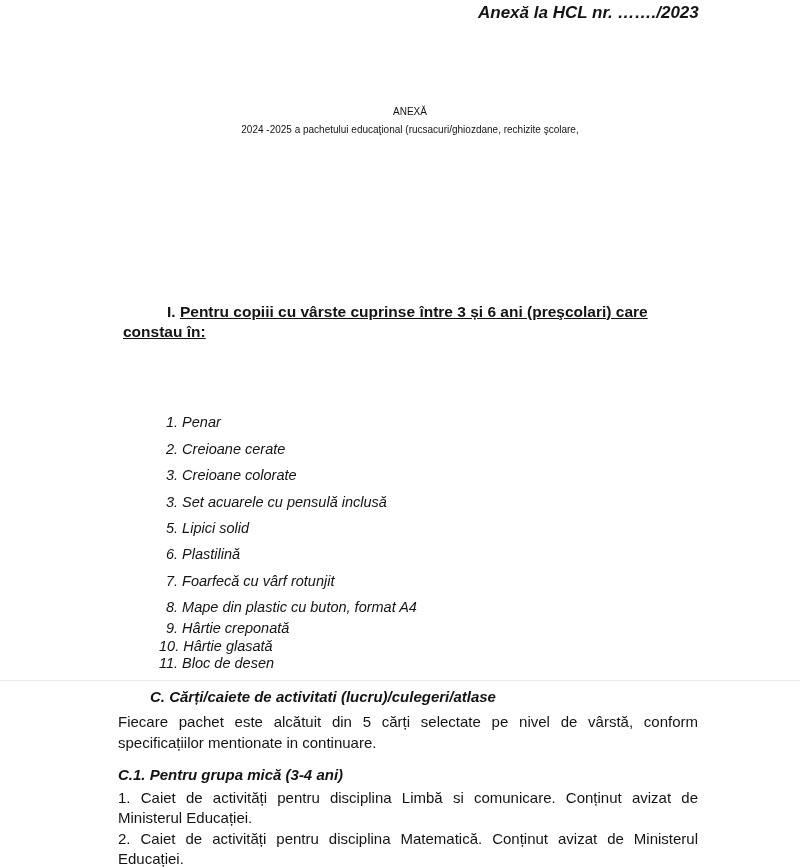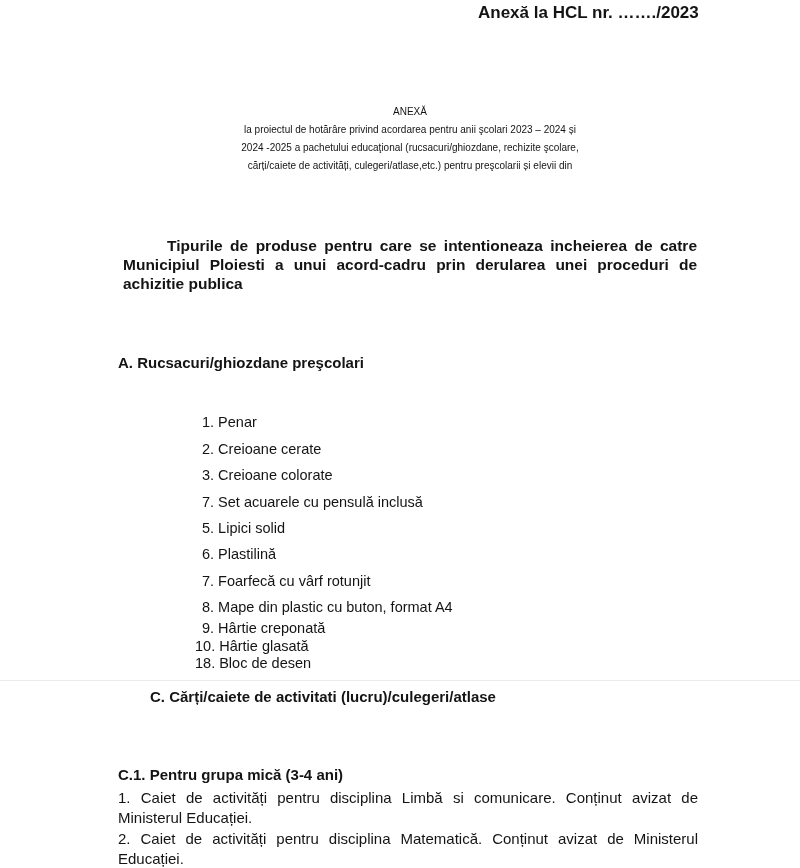--- a/index.html
+++ b/index.html
@@ -1,86 +1,84 @@
 <!DOCTYPE html>
 <html><head>
 <meta charset="utf-8">
 <style>
   html, body { margin: 0; padding: 0; background: #ffffff; }
   body {
     width: 800px; height: 868px; overflow: hidden; position: relative;
     font-family: "Liberation Sans", sans-serif; color: #141414;
   }
   .page { position: absolute; left: 0; top: 0; width: 800px; height: 868px; }
-  .abs { position: absolute; white-space: nowrap; }
+  .abs { position: absolute; white-space: nowrap; font-style: italic; }
   .hdr-annex { left: 478px; top: 3px; font-size: 17px; font-weight: bold; }
   .title-block {
     position: absolute; left: 100px; width: 620px; top: 103px;
     text-align: center; font-weight: normal; font-size: 10px; line-height: 18px;
   }
   .title-block div { white-space: nowrap; }
   .intro {
     position: absolute; left: 123px; width: 574px; top: 236px;
     font-weight: bold; font-size: 15.5px; line-height: 19px; text-align: justify;
   }
   .intro .indent { display: inline-block; width: 44px; }
   .sec-i {
     position: absolute; left: 123px; width: 574px; top: 302px;
     font-weight: bold; font-size: 15.5px; line-height: 20px;
   }
   .sec-i .indent { display: inline-block; width: 44px; }
   .u { text-decoration: underline; }
   .sec-head { font-size: 15px; font-weight: bold; }
   .plain { font-size: 15px; font-weight: normal; }
-  .list-item { font-size: 14.5px; margin-left: 36px; }
+  .list-item { font-size: 14.5px; }
   .seam {
     position: absolute; left: 0; top: 680px; width: 800px; height: 1px;
     background: #ebebeb;
   }
   .para {
     position: absolute; left: 118px; width: 580px;
     font-size: 15px; line-height: 21px; text-align: justify;
   }
   .para.tight { line-height: 20px; }
 </style>
 </head>
 <body>
 
 <div class="page">
 
   <div class="abs hdr-annex">Anexă la HCL nr. ……./2023</div>
 
   <div class="title-block">
     <div>ANEXĂ</div>
-    <div>la proiectul de hotărâre privind acordarea pentru anii şcolari 2023 – 2024 și</div>
     <div>2024 -2025 a pachetului educaţional (rucsacuri/ghiozdane, rechizite şcolare,</div>
-    <div>cărți/caiete de activități, culegeri/atlase,etc.) pentru preşcolarii și elevii din</div>
   </div>
 
-  <div class="intro"><span class="indent"></span><span>Tipurile de produse pentru care se intentioneaza incheierea de catre Municipiul Ploiesti a unui acord-cadru prin derularea unei proceduri de achizitie publica</span></div>
 
+  <div class="sec-i"><span class="indent"></span><span>I. </span><span class="u">Pentru copiii cu vârste cuprinse între 3 și 6 ani (preşcolari) care constau în:</span></div>
 
-  <div class="abs sec-head" style="left:118px; top:354px;">A. Rucsacuri/ghiozdane preşcolari</div>
 
 
   <div>
     <div class="abs list-item" style="left:166px; top:414px;">1. Penar</div>
     <div class="abs list-item" style="left:166px; top:441px;">2.  Creioane cerate</div>
     <div class="abs list-item" style="left:166px; top:467px;">3.  Creioane colorate</div>
-    <div class="abs list-item" style="left:166px; top:494px;">7. Set acuarele cu  pensulă inclusă</div>
+    <div class="abs list-item" style="left:166px; top:494px;">3. Set acuarele cu  pensulă inclusă</div>
     <div class="abs list-item" style="left:166px; top:520px;">5. Lipici solid</div>
     <div class="abs list-item" style="left:166px; top:546px;">6. Plastilină</div>
     <div class="abs list-item" style="left:166px; top:573px;">7. Foarfecă cu vârf rotunjit</div>
     <div class="abs list-item" style="left:166px; top:599px;">8. Mape din plastic cu buton, format A4</div>
     <div class="abs list-item" style="left:166px; top:620px;">9. Hârtie creponată</div>
     <div class="abs list-item" style="left:159px; top:638px;">10. Hârtie glasată</div>
-    <div class="abs list-item" style="left:159px; top:655px;">18. Bloc de desen</div>
+    <div class="abs list-item" style="left:159px; top:655px;">11. Bloc de desen</div>
   </div>
 
   <div class="seam"></div>
 
   <div class="abs sec-head" style="left:118px; top:688px;margin-left:32px;">C. Cărți/caiete de activitati (lucru)/culegeri/atlase</div>
+  <div class="para" style="top:711px;">Fiecare pachet este alcătuit din 5 cărți selectate pe nivel de vârstă, conform specificațiilor mentionate in continuare.</div>
 
   <div class="abs sec-head" style="left:118px; top:766px;">C.1. Pentru grupa mică (3-4 ani)</div>
   <div class="para tight" style="top:788px;">1. Caiet de activități pentru disciplina Limbă si comunicare. Conținut avizat de Ministerul Educației.</div>
   <div class="para tight" style="top:829px;">2. Caiet de activități pentru disciplina Matematică. Conținut avizat de Ministerul Educației.</div>
 
 </div>
 
 </body></html>

